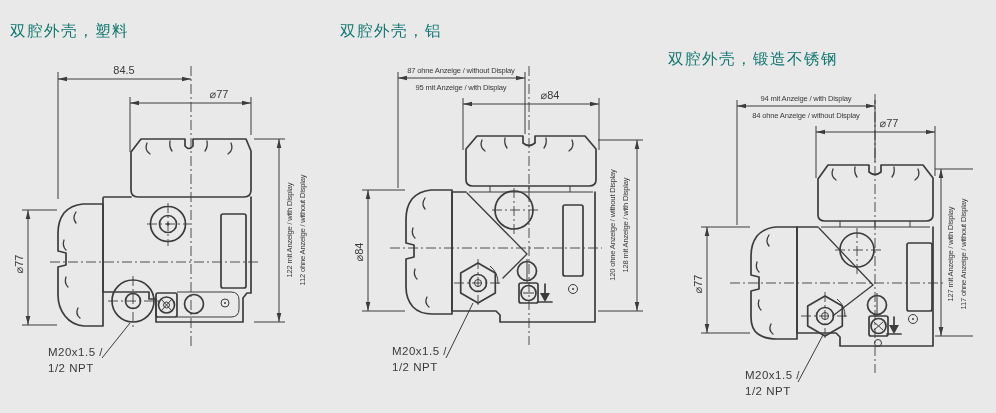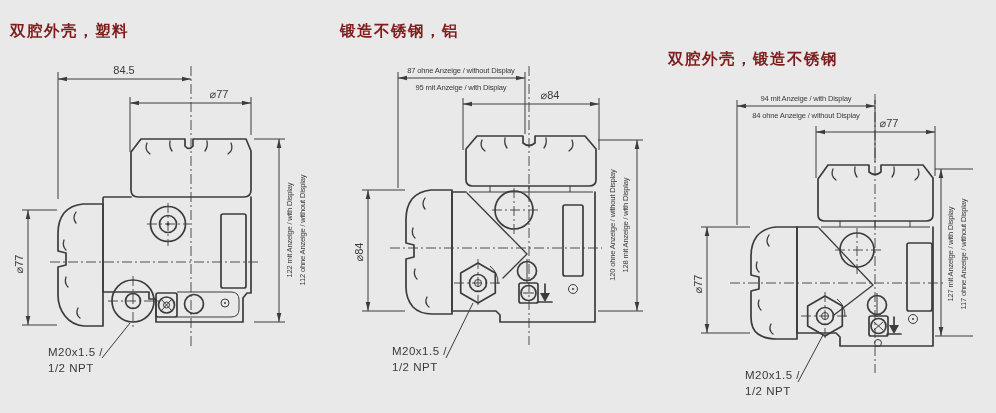--- a/index.html
+++ b/index.html
@@ -2,22 +2,22 @@
 <html><head>
 <meta charset="utf-8">
 <style>
   html,body{margin:0;padding:0;}
   .canvas{position:relative;width:996px;height:413px;background:#e9e9e9;overflow:hidden;
           font-family:"Liberation Sans",sans-serif;}
   .panel{position:absolute;top:0;height:413px;}
   .panel-1{left:0;width:330px;}
   .panel-2{left:330px;width:330px;}
   .panel-3{left:660px;width:336px;margin-top:28px;}
-  .panel h2{position:absolute;left:10px;top:21px;margin:0;font-size:15.5px;font-weight:700;
-            color:#7f1d1d;letter-spacing:1.5px;white-space:nowrap;}
+  .panel h2{position:absolute;left:10px;top:21px;margin:0;font-size:15.5px;font-weight:400;
+            color:#0f766e;letter-spacing:1.5px;white-space:nowrap;}
   .panel-3 h2{left:8px;}
   .panel svg{position:absolute;left:0;top:0;}
   
   .o{fill:none;stroke:#3c3c3c;stroke-width:1.7;stroke-linejoin:round;stroke-linecap:round;}
   .t{fill:none;stroke:#3c3c3c;stroke-width:1;}
   .r{fill:none;stroke:#3c3c3c;stroke-width:1.3;stroke-linecap:round;}
   .c{fill:none;stroke:#3c3c3c;stroke-width:.9;stroke-dasharray:10 3 2 3;}
   .ah{fill:#3c3c3c;stroke:none;}
   text{fill:#3a3a3a;}
   .d11{font-size:11px;}
@@ -99,21 +99,21 @@
 
       <g>
         <path class="t" d="M102,358 L130,323"></path>
         <text class="lbl" x="48" y="356">M20x1.5 /</text>
         <text class="lbl" x="48" y="372">1/2 NPT</text>
       </g>
     </svg>
   </section>
 
   <section class="panel panel-2">
-    <h2>锻造不锈钢，铝</h2>
+    <h2>双腔外壳，铝</h2>
     <svg width="330" height="413" viewBox="0 0 330 413">
       <g>
         <path class="c" d="M199,66 V345"></path>
         <path class="c" d="M60,248 H272"></path>
         <path class="c" d="M184,188 V234"></path>
           <path class="c" d="M162,210 H208"></path>
         <path class="c" d="M148,259 V307"></path>
           <path class="c" d="M124,283 H172"></path>
       </g>
       <g>

